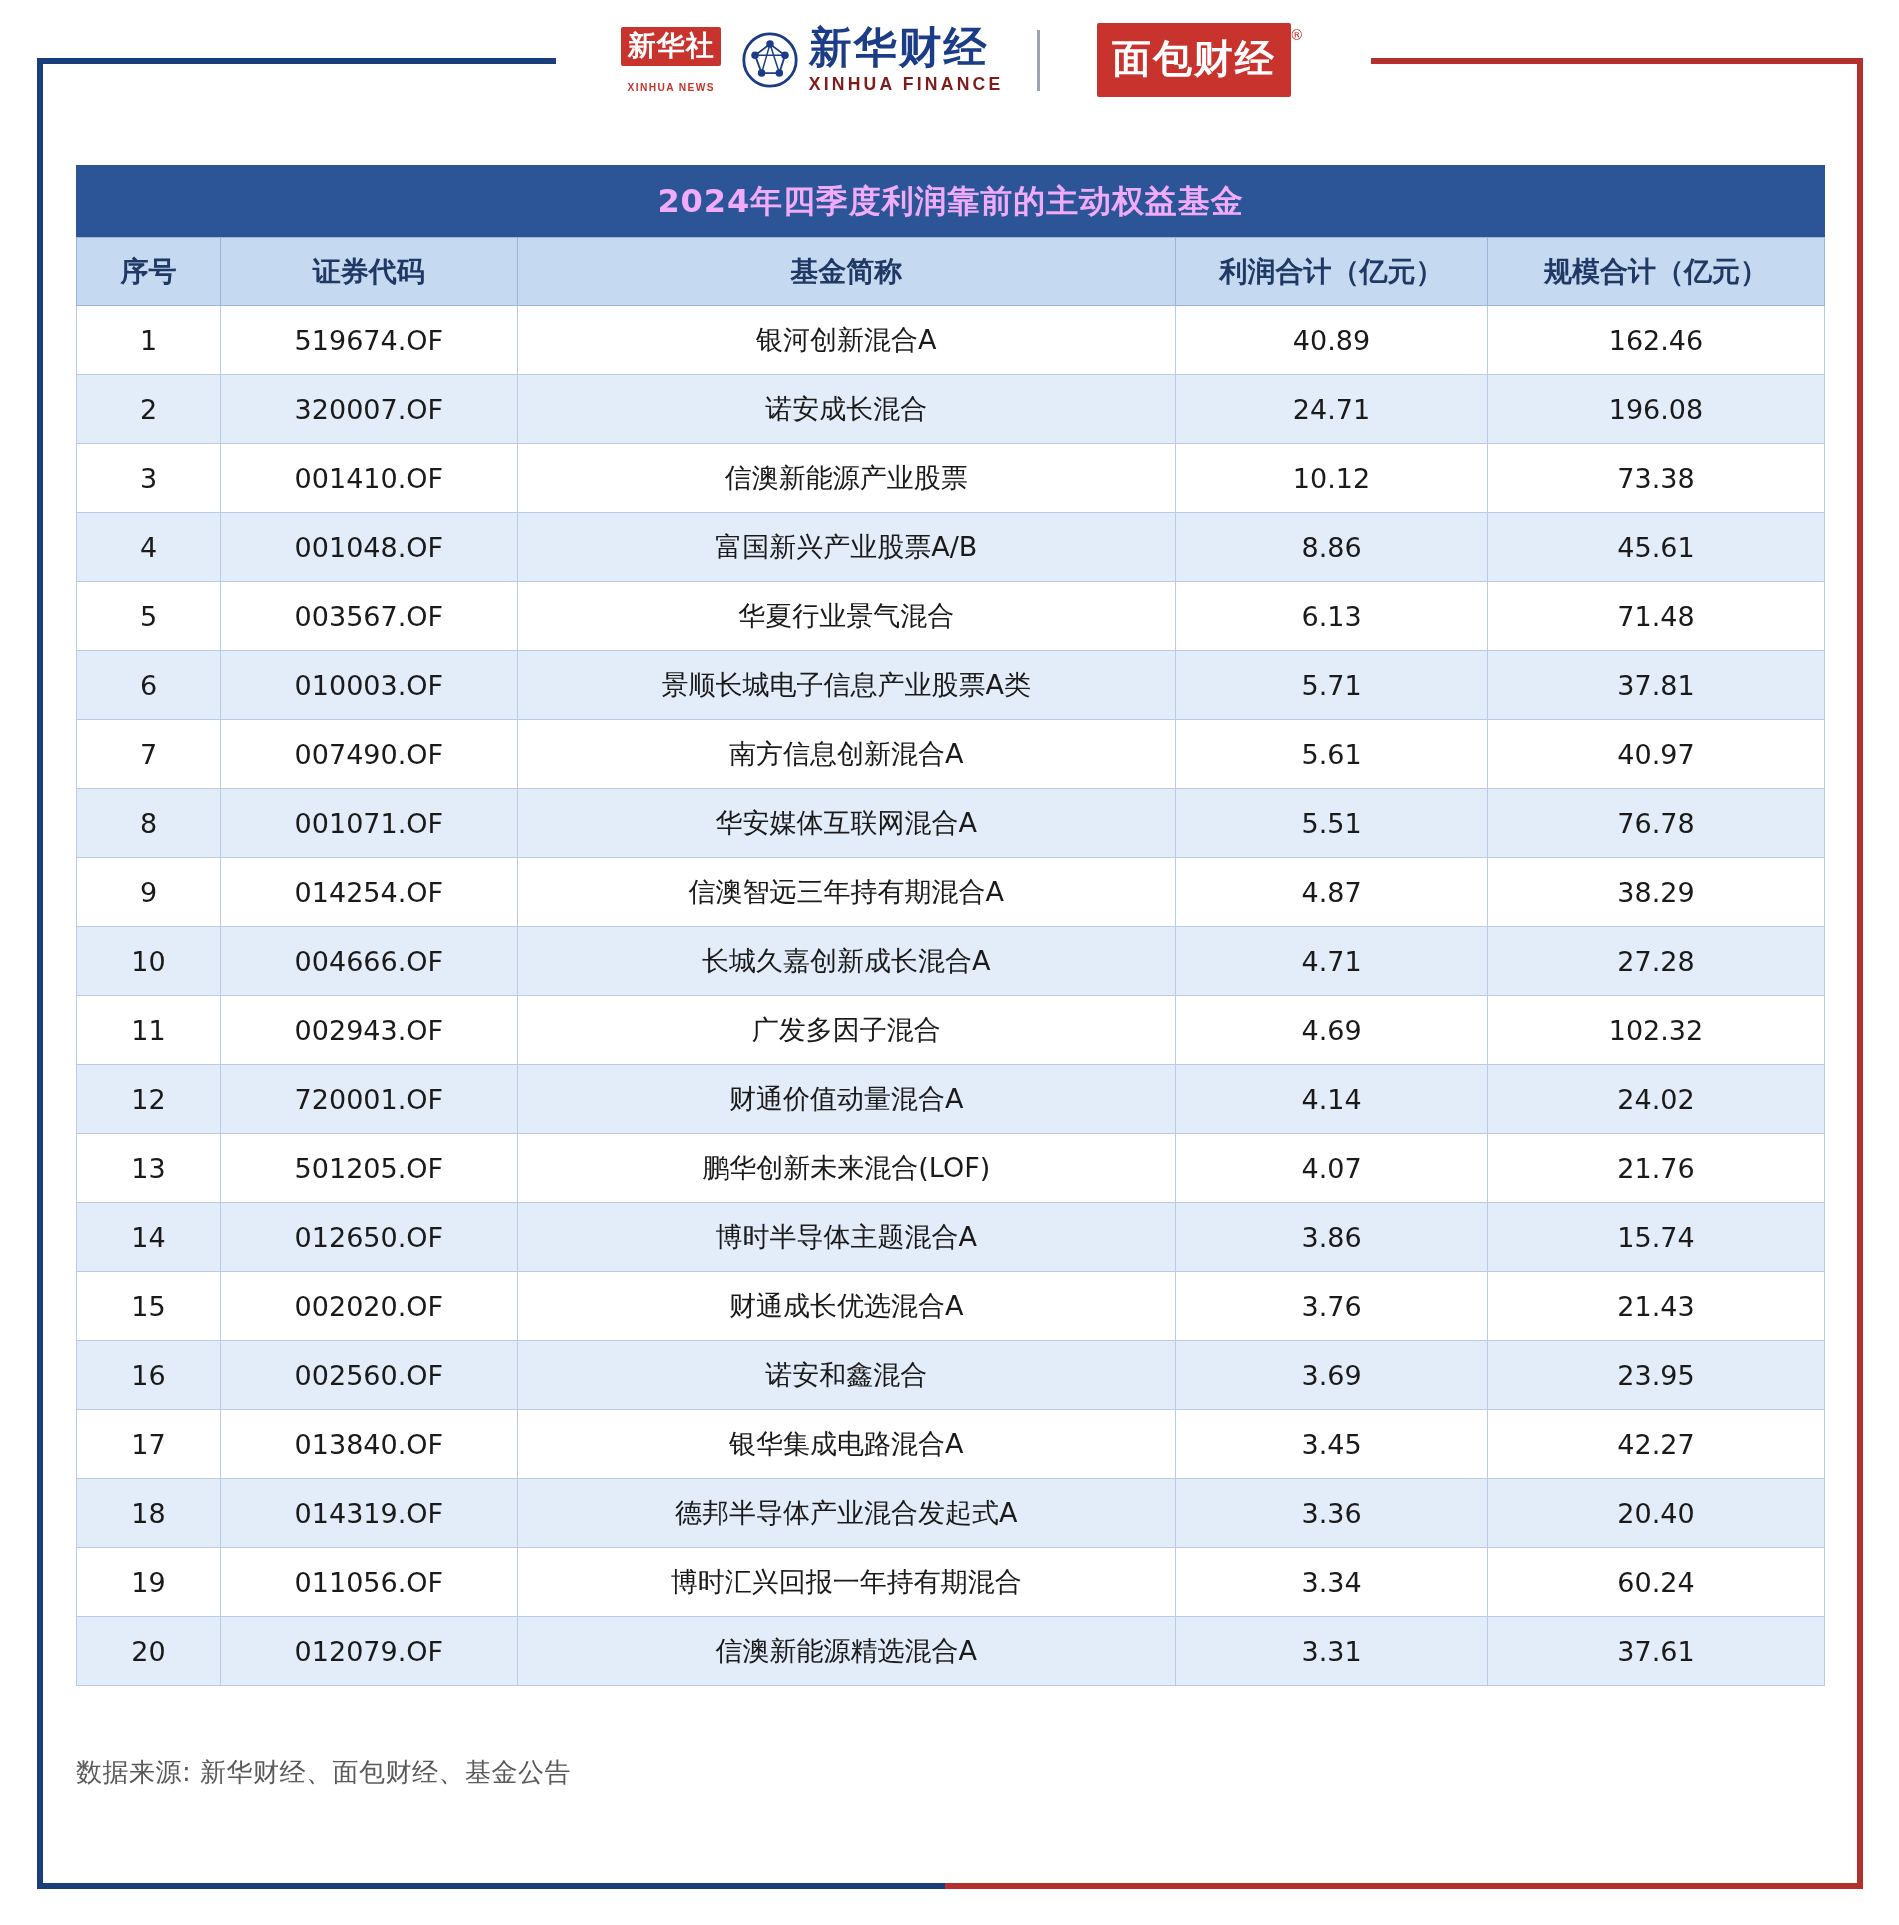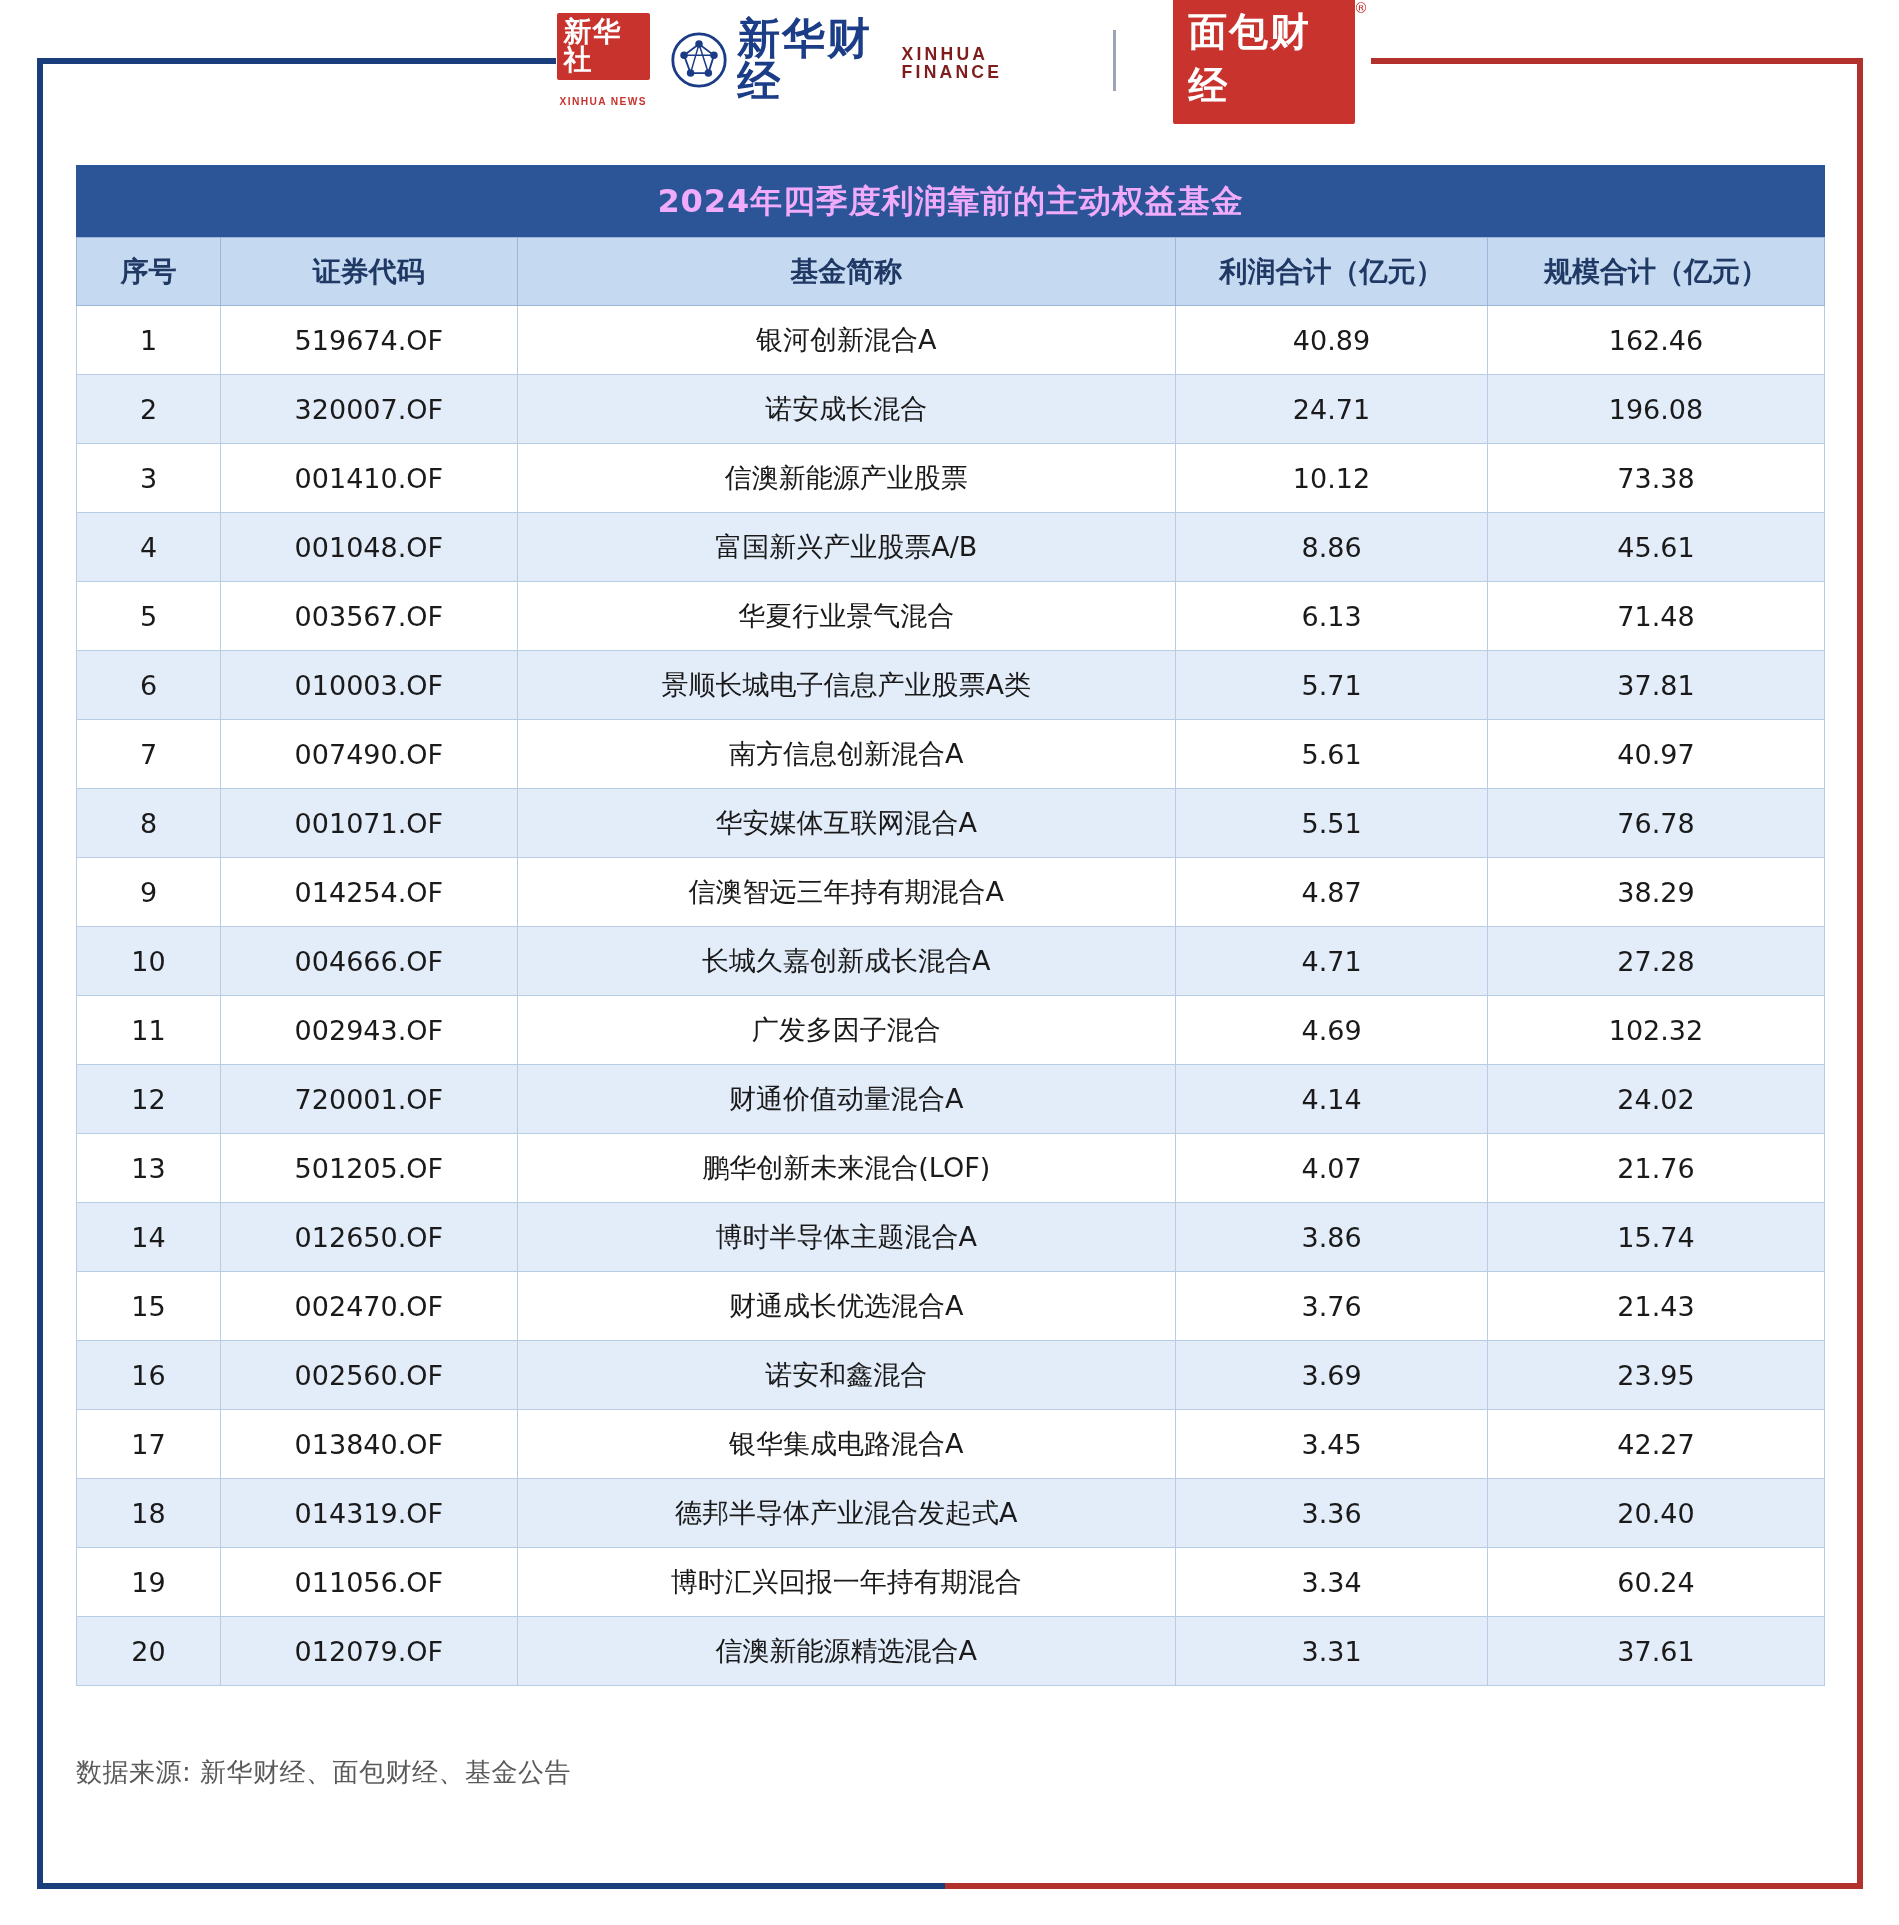--- a/index.html
+++ b/index.html
@@ -96,23 +96,22 @@
     display: flex;
     align-items: center;
     gap: 9.3px;
   }
   .xf-mark {
     width: 58px; height: 58px;
     position: relative;
   }
   .logo-xf-text {
     display: flex;
-    flex-direction: row;
+    flex-direction: column;
     line-height: 1;
-    align-items: center;
   }
   .logo-xf-text .cn {
     font-size: 43px;
     font-weight: bold;
     color: #1b3c86;
     letter-spacing: 1.9px;
     font-family: "DejaVu Sans", sans-serif;
   }
   .logo-xf-text .en {
     font-size: 17.6px;
@@ -385,21 +384,21 @@
           </tr>
           <tr class="alt">
             <td>14</td>
             <td>012650.OF</td>
             <td>博时半导体主题混合A</td>
             <td>3.86</td>
             <td>15.74</td>
           </tr>
           <tr>
             <td>15</td>
-            <td>002470.OF</td>
+            <td>002020.OF</td>
             <td>财通成长优选混合A</td>
             <td>3.76</td>
             <td>21.43</td>
           </tr>
           <tr class="alt">
             <td>16</td>
             <td>002560.OF</td>
             <td>诺安和鑫混合</td>
             <td>3.69</td>
             <td>23.95</td>

